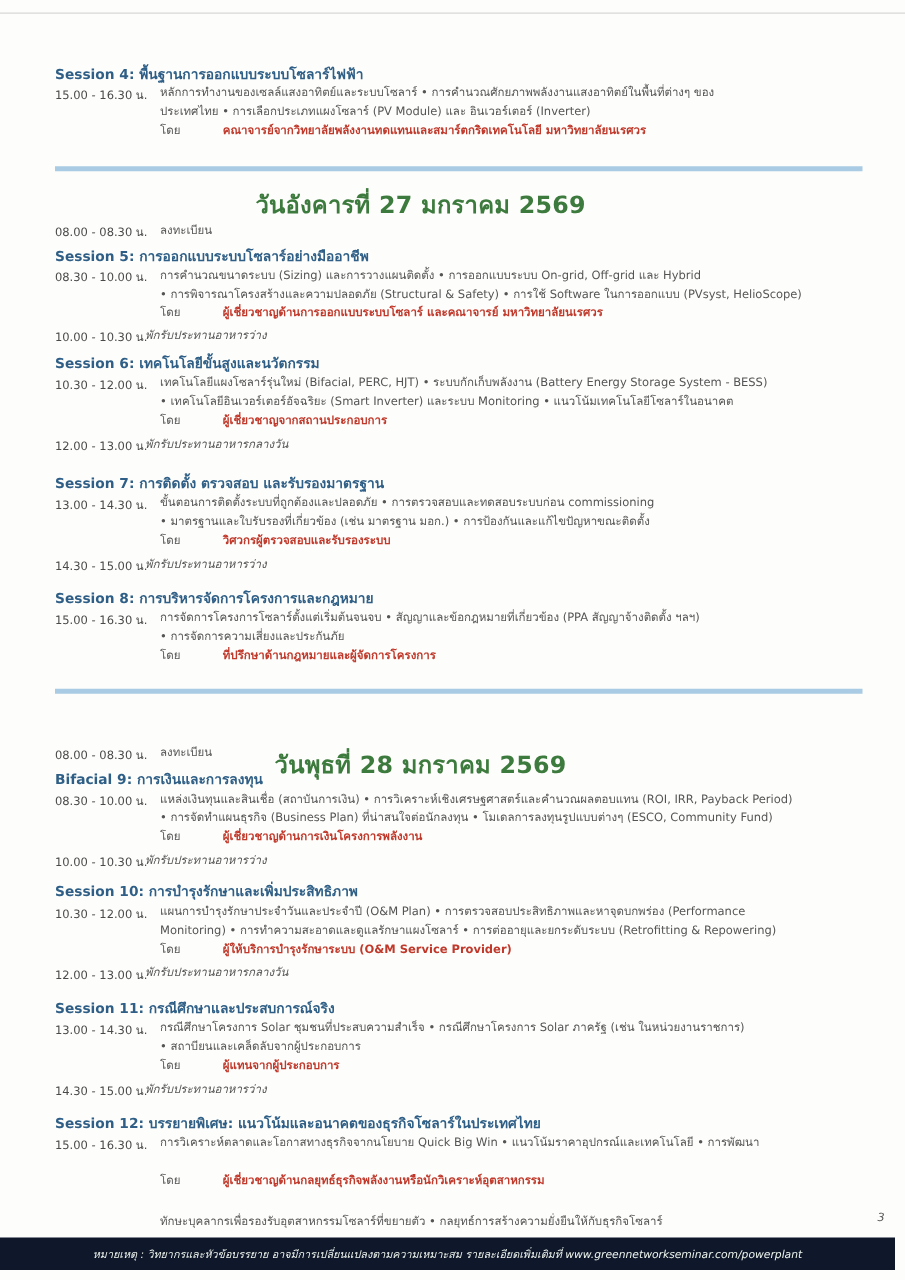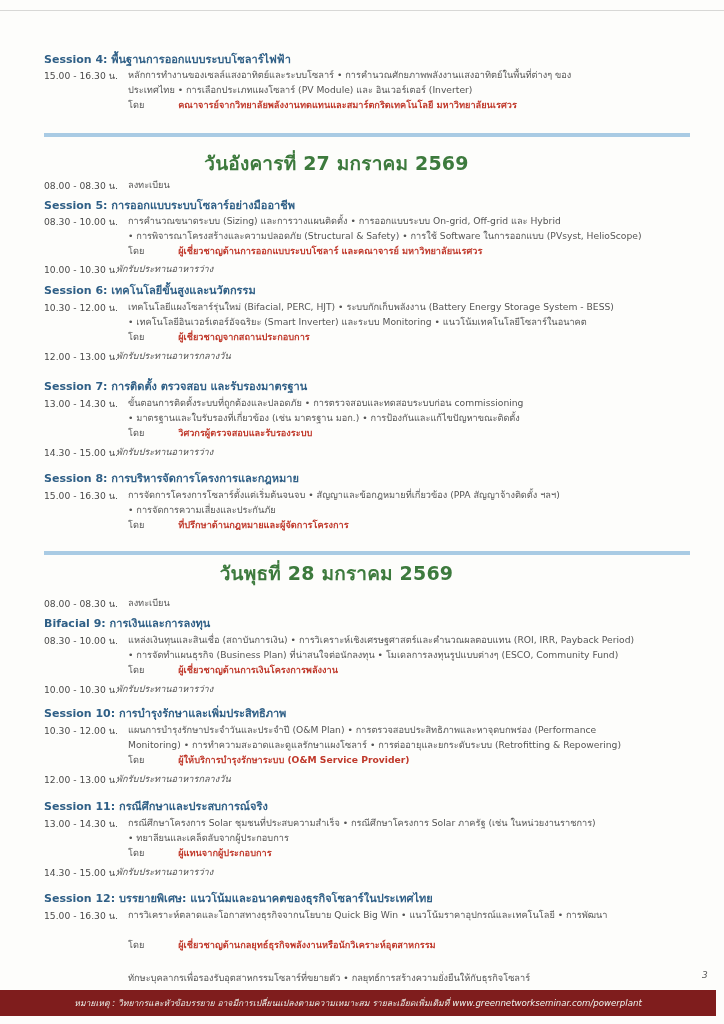--- a/index.html
+++ b/index.html
@@ -17,21 +17,21 @@
   }
   .line { position: absolute; white-space: nowrap; font-size: 9.2px; line-height: 13px; }
   .sess-title { position: absolute; left: 44px; font-size: 11px; font-weight: bold; color: #2f5f86; white-space: nowrap; }
   .time { position: absolute; left: 44px; font-size: 9.2px; color: #4a4a4a; white-space: nowrap; }
   .desc { left: 128px; color: #555; }
   .brk { left: 116px; font-style: italic; color: #555; }
   .by-label { color: #555; }
   .by-name { color: #c0392b; font-weight: bold; margin-left: 31px; }
   .footer {
     position: absolute; left: 0; top: 990px; width: 716px; height: 26px;
-    background: #7f1d1d; color: #eef5ee; font-size: 8.6px; font-style: italic;
+    background: #0f172a; color: #eef5ee; font-size: 8.6px; font-style: italic;
     display: flex; align-items: center; justify-content: center; white-space: nowrap;
   }
   .pageno { position: absolute; left: 702px; top: 970px; font-size: 9px; font-style: italic; color: #555; }
 </style>
 </head>
 <body>
 
 <div class="top-rule"></div>
 
 <div class="sess-title" style="top:50px">Session 4: พื้นฐานการออกแบบระบบโซลาร์ไฟฟ้า</div>
@@ -74,21 +74,21 @@
 <div class="line brk" style="top:445px">พักรับประทานอาหารว่าง</div>
 
 <div class="sess-title" style="top:469px">Session 8: การบริหารจัดการโครงการและกฎหมาย</div>
 <div class="time" style="top:488px">15.00 - 16.30 น.</div>
 <div class="line desc" style="top:488px">การจัดการโครงการโซลาร์ตั้งแต่เริ่มต้นจนจบ • สัญญาและข้อกฎหมายที่เกี่ยวข้อง (PPA สัญญาจ้างติดตั้ง ฯลฯ)</div>
 <div class="line desc" style="top:503px">• การจัดการความเสี่ยงและประกันภัย</div>
 <div class="line desc" style="top:518px"><span class="by-label">โดย</span> <span class="by-name">ที่ปรึกษาด้านกฎหมายและผู้จัดการโครงการ</span></div>
 
 <div class="divider" style="top:551px"></div>
 
-<div class="day-title" style="top:558px">วันพุธที่ 28 มกราคม 2569</div>
+<div class="day-title" style="top:596px">วันพุธที่ 28 มกราคม 2569</div>
 <div class="time" style="top:596px">08.00 - 08.30 น.</div>
 <div class="line desc" style="top:596px">ลงทะเบียน</div>
 
 <div class="sess-title" style="top:614px">Bifacial 9: การเงินและการลงทุน</div>
 <div class="time" style="top:633px">08.30 - 10.00 น.</div>
 <div class="line desc" style="top:633px">แหล่งเงินทุนและสินเชื่อ (สถาบันการเงิน) • การวิเคราะห์เชิงเศรษฐศาสตร์และคำนวณผลตอบแทน (ROI, IRR, Payback Period)</div>
 <div class="line desc" style="top:648px">• การจัดทำแผนธุรกิจ (Business Plan) ที่น่าสนใจต่อนักลงทุน • โมเดลการลงทุนรูปแบบต่างๆ (ESCO, Community Fund)</div>
 <div class="line desc" style="top:663px"><span class="by-label">โดย</span> <span class="by-name">ผู้เชี่ยวชาญด้านการเงินโครงการพลังงาน</span></div>
 
 <div class="time" style="top:682px">10.00 - 10.30 น.</div>
@@ -99,21 +99,21 @@
 <div class="line desc" style="top:723px">แผนการบำรุงรักษาประจำวันและประจำปี (O&amp;M Plan) • การตรวจสอบประสิทธิภาพและหาจุดบกพร่อง (Performance</div>
 <div class="line desc" style="top:738px">Monitoring) • การทำความสะอาดและดูแลรักษาแผงโซลาร์ • การต่ออายุและยกระดับระบบ (Retrofitting &amp; Repowering)</div>
 <div class="line desc" style="top:753px"><span class="by-label">โดย</span> <span class="by-name">ผู้ให้บริการบำรุงรักษาระบบ (O&amp;M Service Provider)</span></div>
 
 <div class="time" style="top:772px">12.00 - 13.00 น.</div>
 <div class="line brk" style="top:772px">พักรับประทานอาหารกลางวัน</div>
 
 <div class="sess-title" style="top:797px">Session 11: กรณีศึกษาและประสบการณ์จริง</div>
 <div class="time" style="top:816px">13.00 - 14.30 น.</div>
 <div class="line desc" style="top:816px">กรณีศึกษาโครงการ Solar ชุมชนที่ประสบความสำเร็จ • กรณีศึกษาโครงการ Solar ภาครัฐ (เช่น ในหน่วยงานราชการ)</div>
-<div class="line desc" style="top:831px">• ทยาลียนและเคล็ดลับจากผู้ประกอบการ</div>
+<div class="line desc" style="top:831px">• สถาบียนและเคล็ดลับจากผู้ประกอบการ</div>
 <div class="line desc" style="top:846px"><span class="by-label">โดย</span> <span class="by-name">ผู้แทนจากผู้ประกอบการ</span></div>
 
 <div class="time" style="top:865px">14.30 - 15.00 น.</div>
 <div class="line brk" style="top:865px">พักรับประทานอาหารว่าง</div>
 
 <div class="sess-title" style="top:889px">Session 12: บรรยายพิเศษ: แนวโน้มและอนาคตของธุรกิจโซลาร์ในประเทศไทย</div>
 <div class="time" style="top:908px">15.00 - 16.30 น.</div>
 <div class="line desc" style="top:908px">การวิเคราะห์ตลาดและโอกาสทางธุรกิจจากนโยบาย Quick Big Win • แนวโน้มราคาอุปกรณ์และเทคโนโลยี • การพัฒนา</div>
 <div class="line desc" style="top:971px">ทักษะบุคลากรเพื่อรองรับอุตสาหกรรมโซลาร์ที่ขยายตัว • กลยุทธ์การสร้างความยั่งยืนให้กับธุรกิจโซลาร์</div>
 <div class="line desc" style="top:938px"><span class="by-label">โดย</span> <span class="by-name">ผู้เชี่ยวชาญด้านกลยุทธ์ธุรกิจพลังงานหรือนักวิเคราะห์อุตสาหกรรม</span></div>

